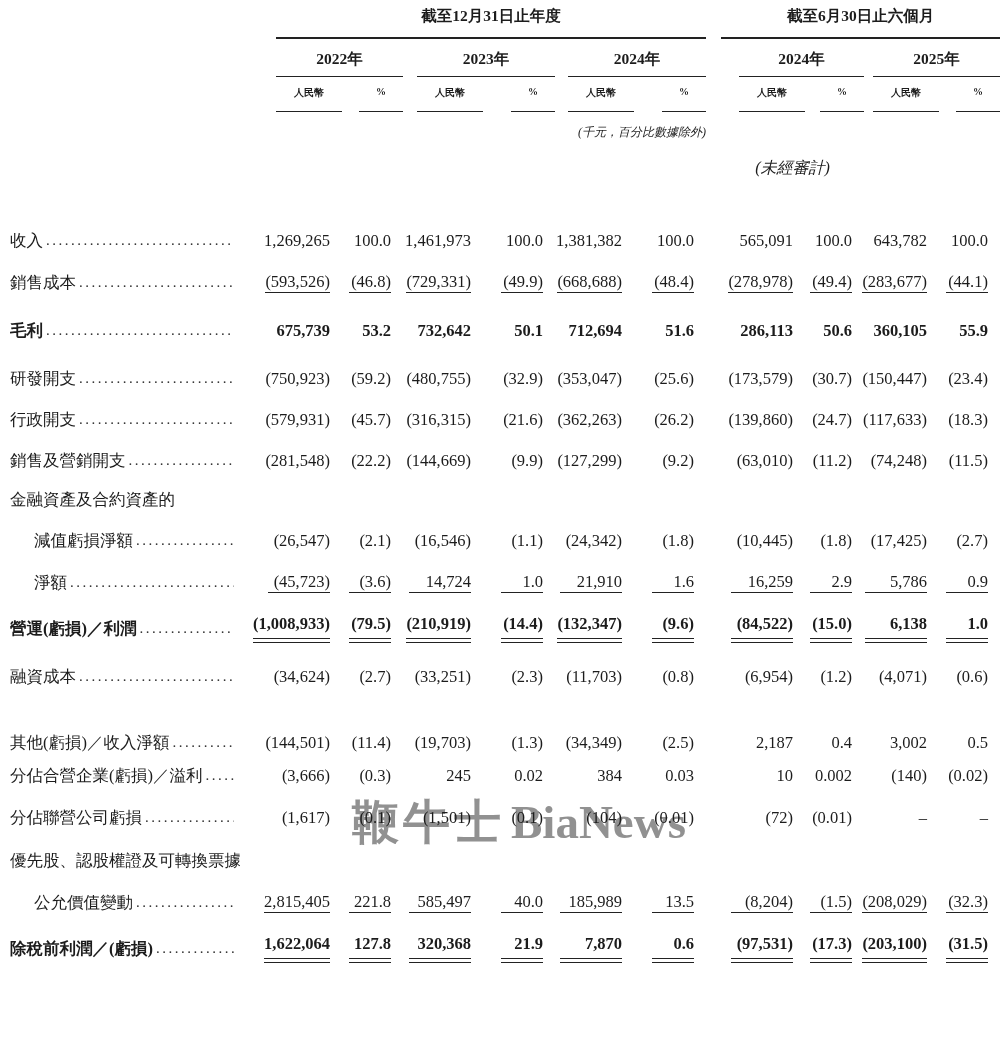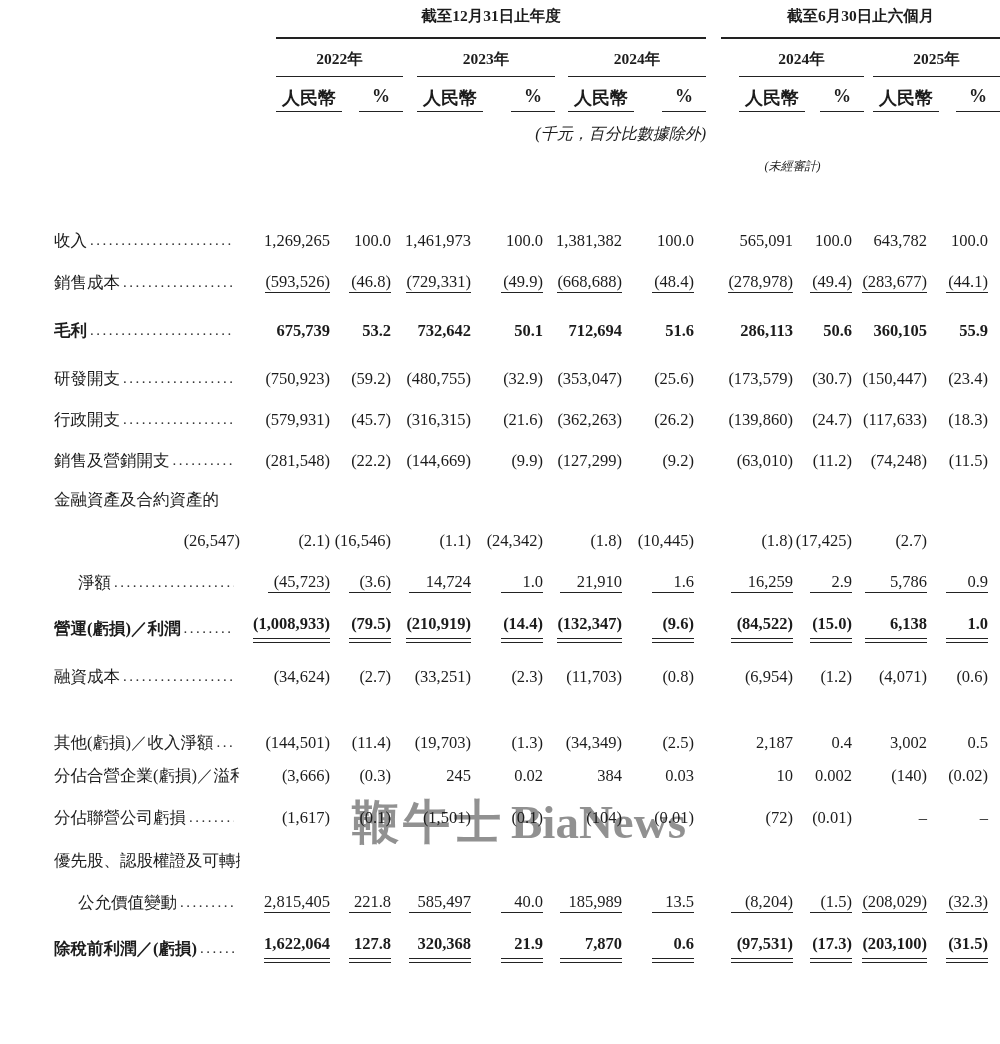--- a/index.html
+++ b/index.html
@@ -17,28 +17,28 @@
   .hdr div{position:absolute;}
   .grp-title{top:6px;text-align:center;font-weight:bold;font-size:15.5px;white-space:nowrap;}
   .g1t{left:264px;width:430px;}
   .g2t{left:709px;width:279px;}
   .grp-rule{top:37px;height:0;border-top:2px solid #222;}
   .g1r{left:264px;width:430px;}
   .g2r{left:709px;width:279px;}
   .yearbox{top:49px;height:27px;border-bottom:1.7px solid #222;text-align:center;font-weight:bold;font-size:15.5px;}
   .y1{left:264px;width:127px}.y2{left:405px;width:138px}.y3{left:556px;width:138px}
   .y4{left:727px;width:125px}.y5{left:861px;width:127px}
-  .colbox{top:86px;height:25px;border-bottom:1.7px solid #222;text-align:center;font-weight:bold;font-size:18px;}
+  .colbox{top:86px;height:25px;border-bottom:1.7px solid #222;text-align:center;font-weight:bold;font-size:10px;}
   .r1{left:264px;width:66px}.p1{left:347px;width:44px}
   .r2{left:405px;width:66px}.p2{left:499px;width:44px}
   .r3{left:556px;width:66px}.p3{left:650px;width:44px}
   .r4{left:727px;width:66px}.p4{left:808px;width:44px}
   .r5{left:861px;width:66px}.p5{left:944px;width:44px}
-  .note1{top:124px;left:394px;width:300px;text-align:right;font-style:italic;font-size:16px;white-space:nowrap;}
-  .note2{top:158px;left:709px;width:143px;text-align:center;font-style:italic;font-size:12px;white-space:nowrap;}
+  .note1{top:124px;left:394px;width:300px;text-align:right;font-style:italic;font-size:12px;white-space:nowrap;}
+  .note2{top:158px;left:709px;width:143px;text-align:center;font-style:italic;font-size:16px;white-space:nowrap;}
 
   
   #rows{position:absolute;top:230px;left:0;width:1000px;z-index:2;}
   .trow{
     display:grid;
     grid-template-columns:230px 90px 61px 80px 72px 79px 72px 99px 59px 75px 61px;
     padding-left:10px;
     align-items:end;
     line-height:21px;
     font-size:16.5px;
@@ -47,21 +47,21 @@
   .trow:nth-child(1){margin-top:0}
   .trow:nth-child(3),.trow:nth-child(4),.trow:nth-child(11){margin-top:27px}
   .trow:nth-child(7){margin-top:18px}
   .trow:nth-child(12){margin-top:45px}
   .trow:nth-child(13){margin-top:12px}
   .trow:nth-child(14){margin-top:21px}
   .trow:nth-child(15){margin-top:22px}
   .trow:nth-child(18){margin-top:25px}
   .trow:nth-child(19){margin-top:35px}
   .trow.bold{font-weight:bold;}
-  .lcell{display:flex;align-items:center;overflow:hidden;padding-right:6px;white-space:nowrap;margin-left:44px;}
+  .lcell{display:flex;align-items:center;overflow:hidden;padding-right:6px;white-space:nowrap;}
   .lcell .lbl{flex:0 0 auto;}
   .lcell.indent .lbl{padding-left:24px;}
   .dots{flex:1 1 auto;overflow:hidden;white-space:nowrap;letter-spacing:2.5px;font-size:15px;color:#333;margin-left:3px;font-weight:normal;}
   .dots::after{content:"..........................................................................";}
   .cell{text-align:right;white-space:nowrap;}
   .val{display:inline-block;position:relative;text-align:right;}
   .val.ru{border-bottom:1.6px solid #222;}
   .val.rd{border-bottom:1.6px solid #222;padding-bottom:4px;}
   .val.rd::after{content:"";position:absolute;left:0;right:0;bottom:-5px;border-bottom:1.6px solid #222;}
   .cell.rmb .val.ru,.cell.rmb .val.rd{min-width:62px;}
@@ -208,20 +208,24 @@
         <div class="cell pct"><span class="val">(11.2)</span></div>
         <div class="cell rmb"><span class="val">(74,248)</span></div>
         <div class="cell pct"><span class="val">(11.5)</span></div>
       </div>
       <div class="trow">
         <div class="lcell">
           <span class="lbl">金融資產及合約資產的</span>
         </div>
       </div>
       <div class="trow">
+        <div class="lcell indent">
+          <span class="lbl">減值虧損淨額</span>
+          <span class="dots"></span>
+        </div>
         <div class="cell rmb"><span class="val">(26,547)</span></div>
         <div class="cell pct"><span class="val">(2.1)</span></div>
         <div class="cell rmb"><span class="val">(16,546)</span></div>
         <div class="cell pct"><span class="val">(1.1)</span></div>
         <div class="cell rmb"><span class="val">(24,342)</span></div>
         <div class="cell pct"><span class="val">(1.8)</span></div>
         <div class="cell rmb"><span class="val">(10,445)</span></div>
         <div class="cell pct"><span class="val">(1.8)</span></div>
         <div class="cell rmb"><span class="val">(17,425)</span></div>
         <div class="cell pct"><span class="val">(2.7)</span></div>

